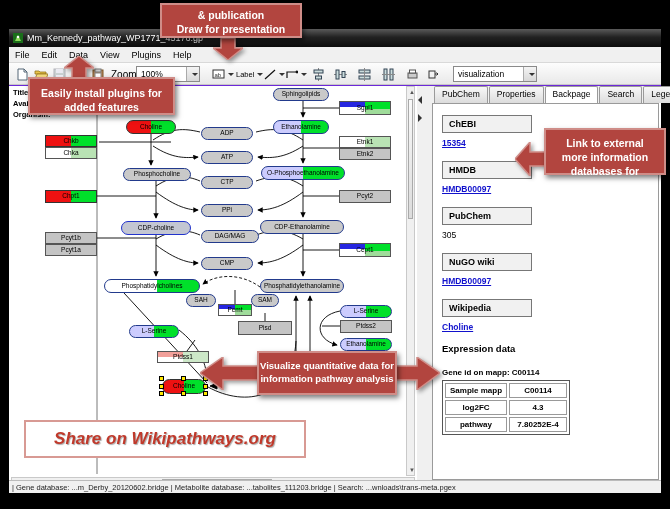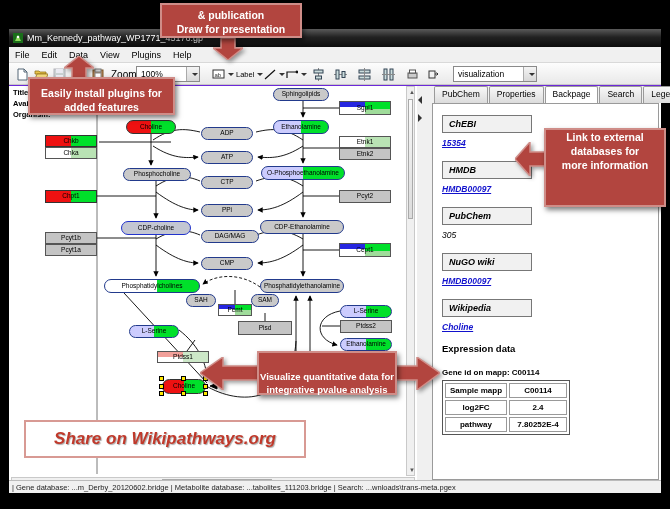--- a/index.html
+++ b/index.html
@@ -63,21 +63,21 @@
   #splitter .tri { width:0; height:0; display:inline-block; }
 
   
   #rpanel { position:absolute; left:421px; top:0; bottom:0; right:2px; background:#f0f0f0; }
   #tabs { display:flex; height:17px; padding-left:4px; font-size:8.5px; }
   .tab { padding:2px 7px; border:1px solid #9a9a9a; border-bottom:none; margin-right:1px;
          background:linear-gradient(#f8f8f8,#dcdcdc); border-radius:2px 2px 0 0; }
   .tab.active { background:#fff; font-weight:normal; position:relative; top:0px; }
   #rcontent { position:absolute; left:2px; right:0; top:17px; bottom:0; background:#fff;
               border:1px solid #9a9a9a; padding:9px 0 0 9px; overflow:hidden; }
-  .bp-sec { margin-bottom:11px;font-style:italic; }
+  .bp-sec { margin-bottom:11px; }
   .bp-head { display:inline-block; min-width:90px; border:1px solid #777; background:#f1f1f1;
              font-weight:bold; font-size:9px; padding:3px 6px; }
   .bp-val { margin-top:5px; font-size:8.5px; font-weight:bold; }
   .bp-val a { color:#1111cc; }
   .bp-plain { color:#000; font-weight:normal; }
   #expr-title { font-size:9.5px; font-weight:bold; margin:4px 0 14px; }
   #geneid { font-size:8px; font-weight:bold; margin-bottom:3px; }
   #exprtbl { border-collapse:separate; border-spacing:2px; border:1px solid #555; background:#fff; }
   #exprtbl td { border:1px solid #999; font-size:8px; font-weight:bold; text-align:center;
                 padding:2px 4px; }
@@ -377,21 +377,21 @@
         <div id="expr-title">Expression data</div>
         <div id="geneid">Gene id on mapp: C00114</div>
         <table id="exprtbl">
             <tbody>
               <tr>
                 <td>Sample mapp</td>
                 <td>C00114</td>
               </tr>
               <tr>
                 <td>log2FC</td>
-                <td>2.4</td>
+                <td>4.3</td>
               </tr>
               <tr>
                 <td>pathway</td>
                 <td>7.80252E-4</td>
               </tr>
             </tbody>
           </table>
       </div>
     </div>
   </div>
@@ -410,32 +410,32 @@
 </svg>
 
 <div class="callout" style="left:28px;top:77px;width:147px;height:38px;font-size:10.5px;padding-top:7px">
   <div>Easily install plugins for</div>
   <div>added features</div>
 </div>
 <svg class="ar" style="left:64px;top:56px" width="30" height="22" viewBox="0 0 30 22">
   <polygon points="8,22 22,22 22,12 30,12 15,0 0,12 8,12" fill="#b2453f" stroke="#cf8d88" stroke-width="1.5"></polygon>
 </svg>
 
-<div class="callout" style="left:544px;top:128px;width:122px;height:79px;font-size:10.5px;padding-top:0">
+<div class="callout" style="left:544px;top:128px;width:122px;height:47px;font-size:10.5px;padding-top:6px">
   <div>Link  to external</div>
+  <div>more information</div>
   <div>databases  for</div>
-  <div>more information</div>
 </div>
 <svg class="ar" style="left:515px;top:142px" width="31" height="34" viewBox="0 0 31 34">
   <polygon points="31,10 15,10 15,0 0,17 15,34 15,24 31,24" fill="#b2453f" stroke="#cf8d88" stroke-width="1.5"></polygon>
 </svg>
 
-<div class="callout" style="left:257px;top:351px;width:140px;height:44px;font-size:9.5px;padding-top:18px">
+<div class="callout" style="left:257px;top:351px;width:140px;height:44px;font-size:9.5px;padding-top:7px">
   <div>Visualize quantitative data  for</div>
-  <div>integrative pvalue analysis</div>
+  <div>information pathway analysis</div>
 </div>
 <svg class="ar" style="left:200px;top:357px" width="59" height="33" viewBox="0 0 59 33">
   <polygon points="59,9 23,9 23,0 0,16 23,33 23,23 59,23" fill="#b2453f" stroke="#cf8d88" stroke-width="1.5"></polygon>
 </svg>
 <svg class="ar" style="left:394px;top:357px" width="46" height="33" viewBox="0 0 46 33">
   <polygon points="0,9 23,9 23,0 46,16 23,33 23,23 0,23" fill="#b2453f" stroke="#cf8d88" stroke-width="1.5"></polygon>
 </svg>
 
 <div id="share">
   <span>Share on Wikipathways.org</span>

